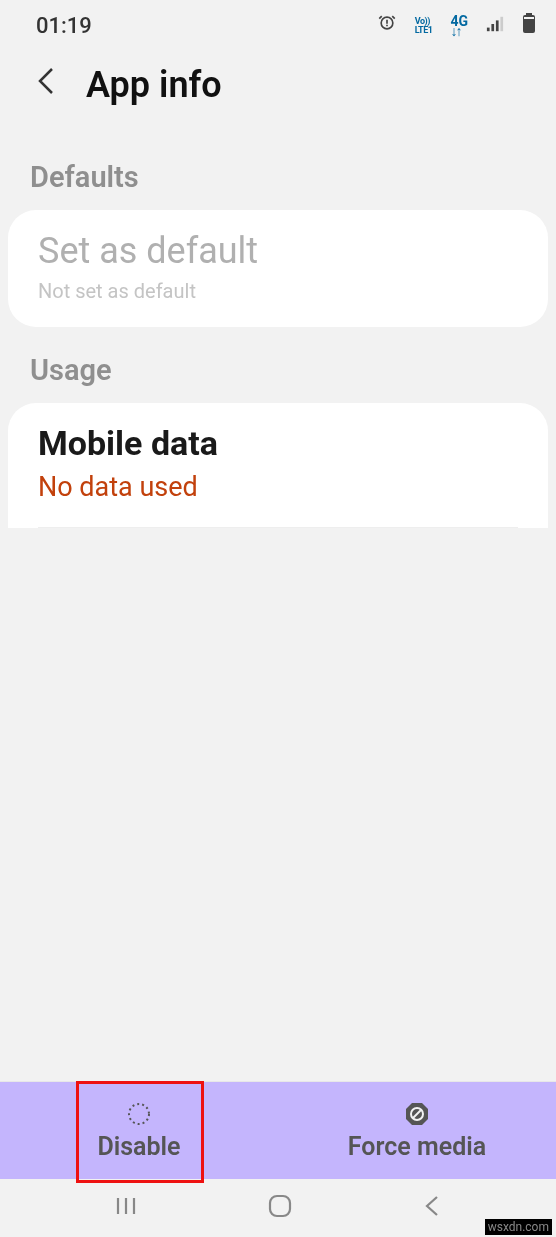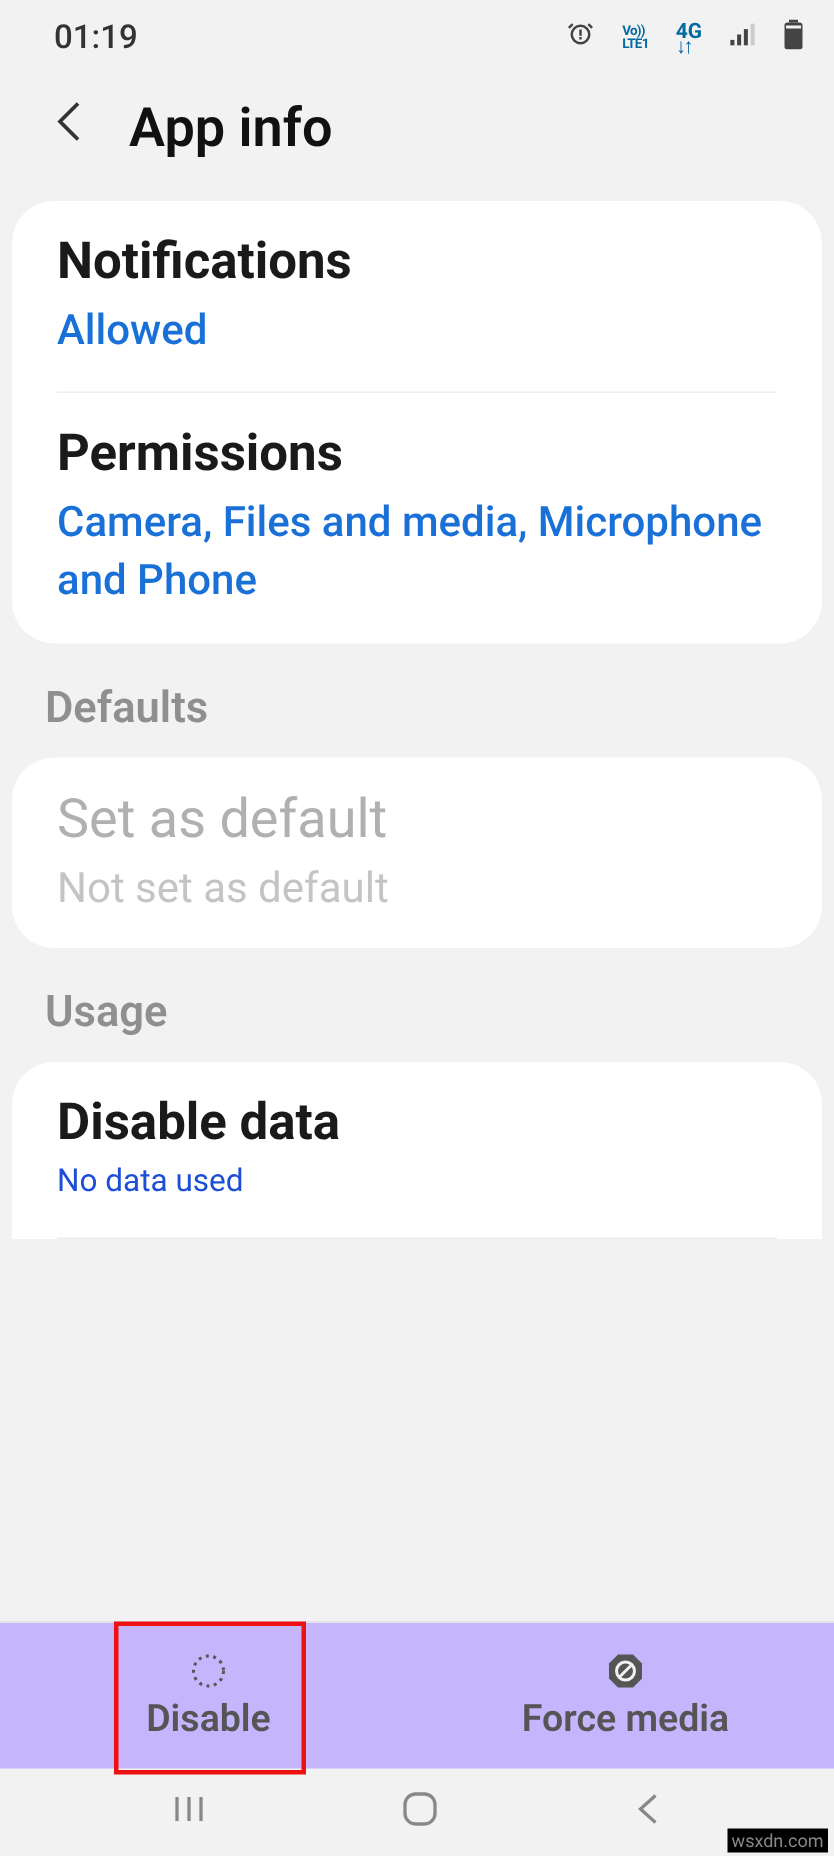--- a/index.html
+++ b/index.html
@@ -53,34 +53,34 @@
       color: #1a1a1a;
       margin-bottom: 6px;
     }
     .row-sub-blue {
       font-size: 28px;
       font-weight: 500;
       color: #1970d6;
       line-height: 1.4;
     }
     .row-sub-gray {
-      font-size: 21px;
-      color: #1d4ed8;
+      font-size: 27px;
+      color: #c2410c;
       line-height: 1.35;
     }
 
     .section-label {
       font-size: 29px;
       font-weight: 600;
       color: #8f8f8f;
       padding: 26px 30px 16px 30px;
     }
 
     .dim .row-title { color: #b0b0b0; font-weight: 400; font-size: 36px; }
-    .dim .row-sub-gray { color: #c4c4c4; font-size: 28px; }
+    .dim .row-sub-gray { color: #c4c4c4; font-size: 20px; }
 
     .bottom-actions {
       position: absolute;
       left: 0; right: 0; bottom: 58px;
       height: 98px;
       background: #c4b5fd;
       display: flex;
       border-top: 1px solid #e8e8e8;
     }
     .action {
@@ -167,46 +167,35 @@
   <span class="back-arrow">
     <svg width="24" height="32" viewBox="0 0 24 32" fill="none" stroke="#333" stroke-width="2.5">
         <path d="M16 4 L4 16 L16 28"></path>
       </svg>
   </span>
   <span class="header-title">App info</span>
 </div>
 
 <div class="content">
 
-  <div class="card">
-    <div class="row">
-      <div class="row-title">Notifications</div>
-      <div class="row-sub-blue">Allowed</div>
-    </div>
-    <div class="divider"></div>
-    <div class="row">
-      <div class="row-title">Permissions</div>
-      <div class="row-sub-blue">Camera, Files and media, Microphone and Phone</div>
-    </div>
-  </div>
 
   <div class="section-label">Defaults</div>
 
   <div class="card dim">
     <div class="row">
       <div class="row-title">Set as default</div>
       <div class="row-sub-gray">Not set as default</div>
     </div>
   </div>
 
   <div class="section-label">Usage</div>
 
   <div class="card" style="border-bottom-left-radius:0;border-bottom-right-radius:0;">
     <div class="row">
-      <div class="row-title">Disable data</div>
+      <div class="row-title">Mobile data</div>
       <div class="row-sub-gray">No data used</div>
     </div>
     <div class="divider"></div>
   </div>
 
 </div>
 
 <div class="bottom-actions">
   <div class="action">
     <span class="ico">

